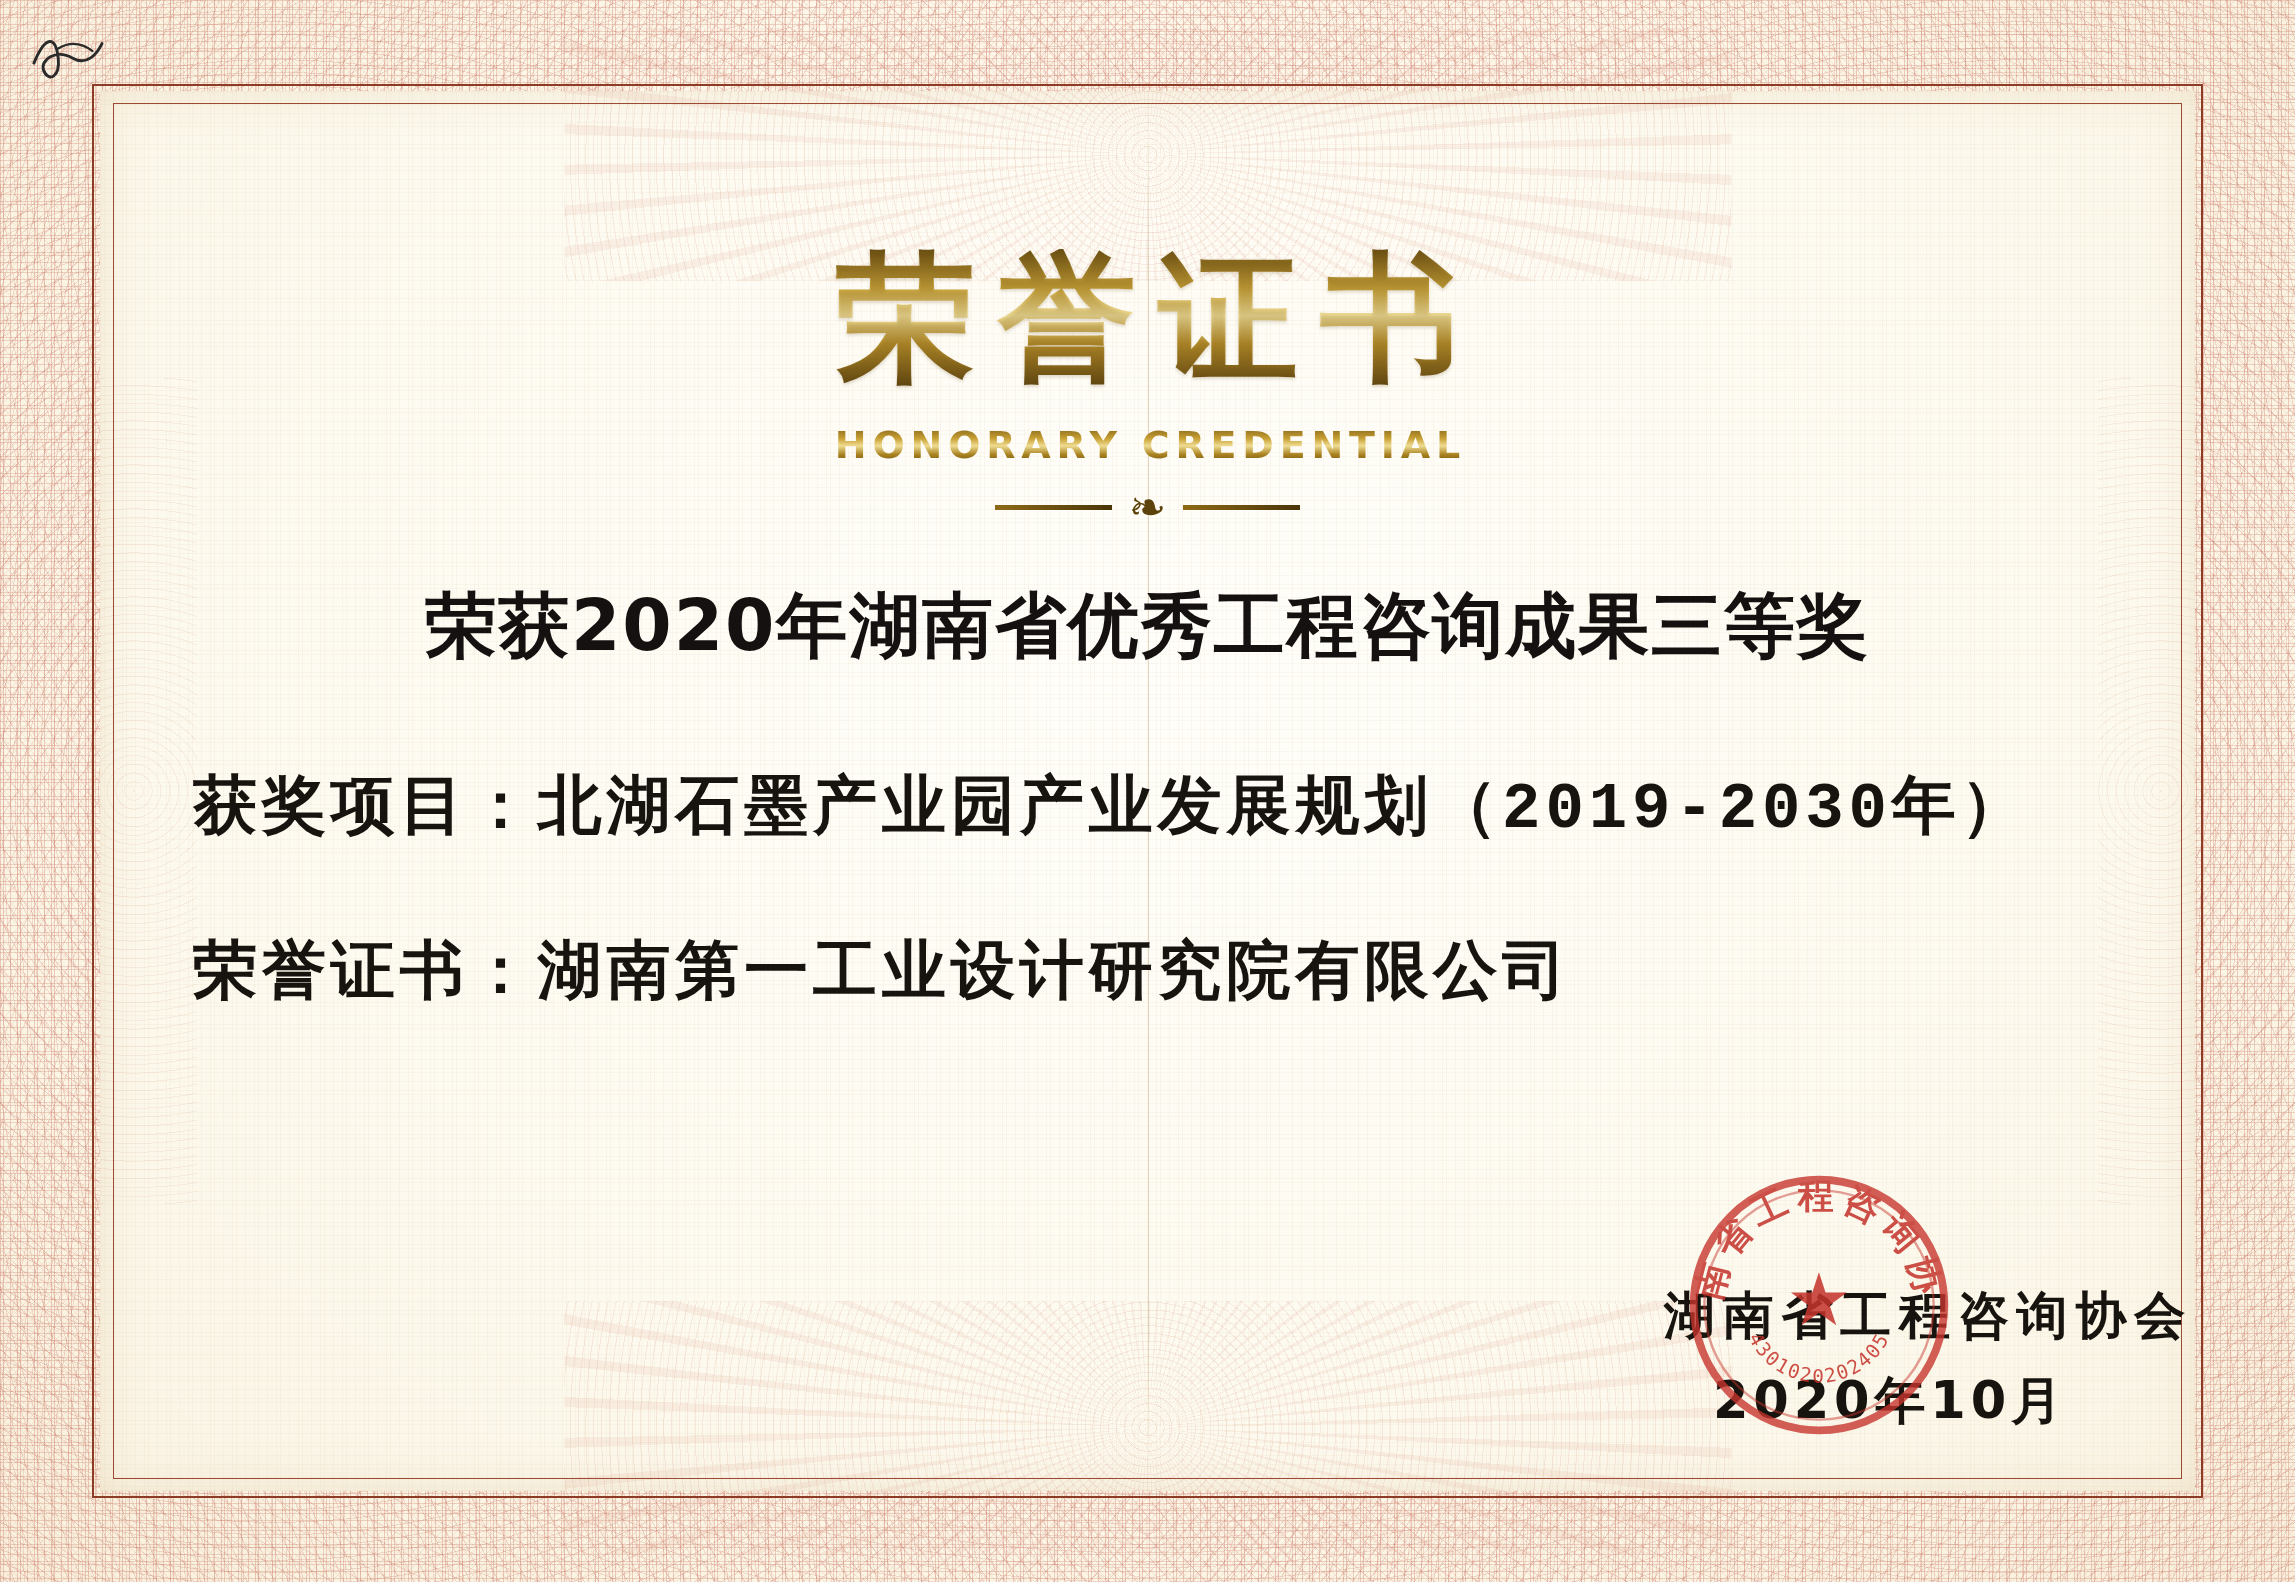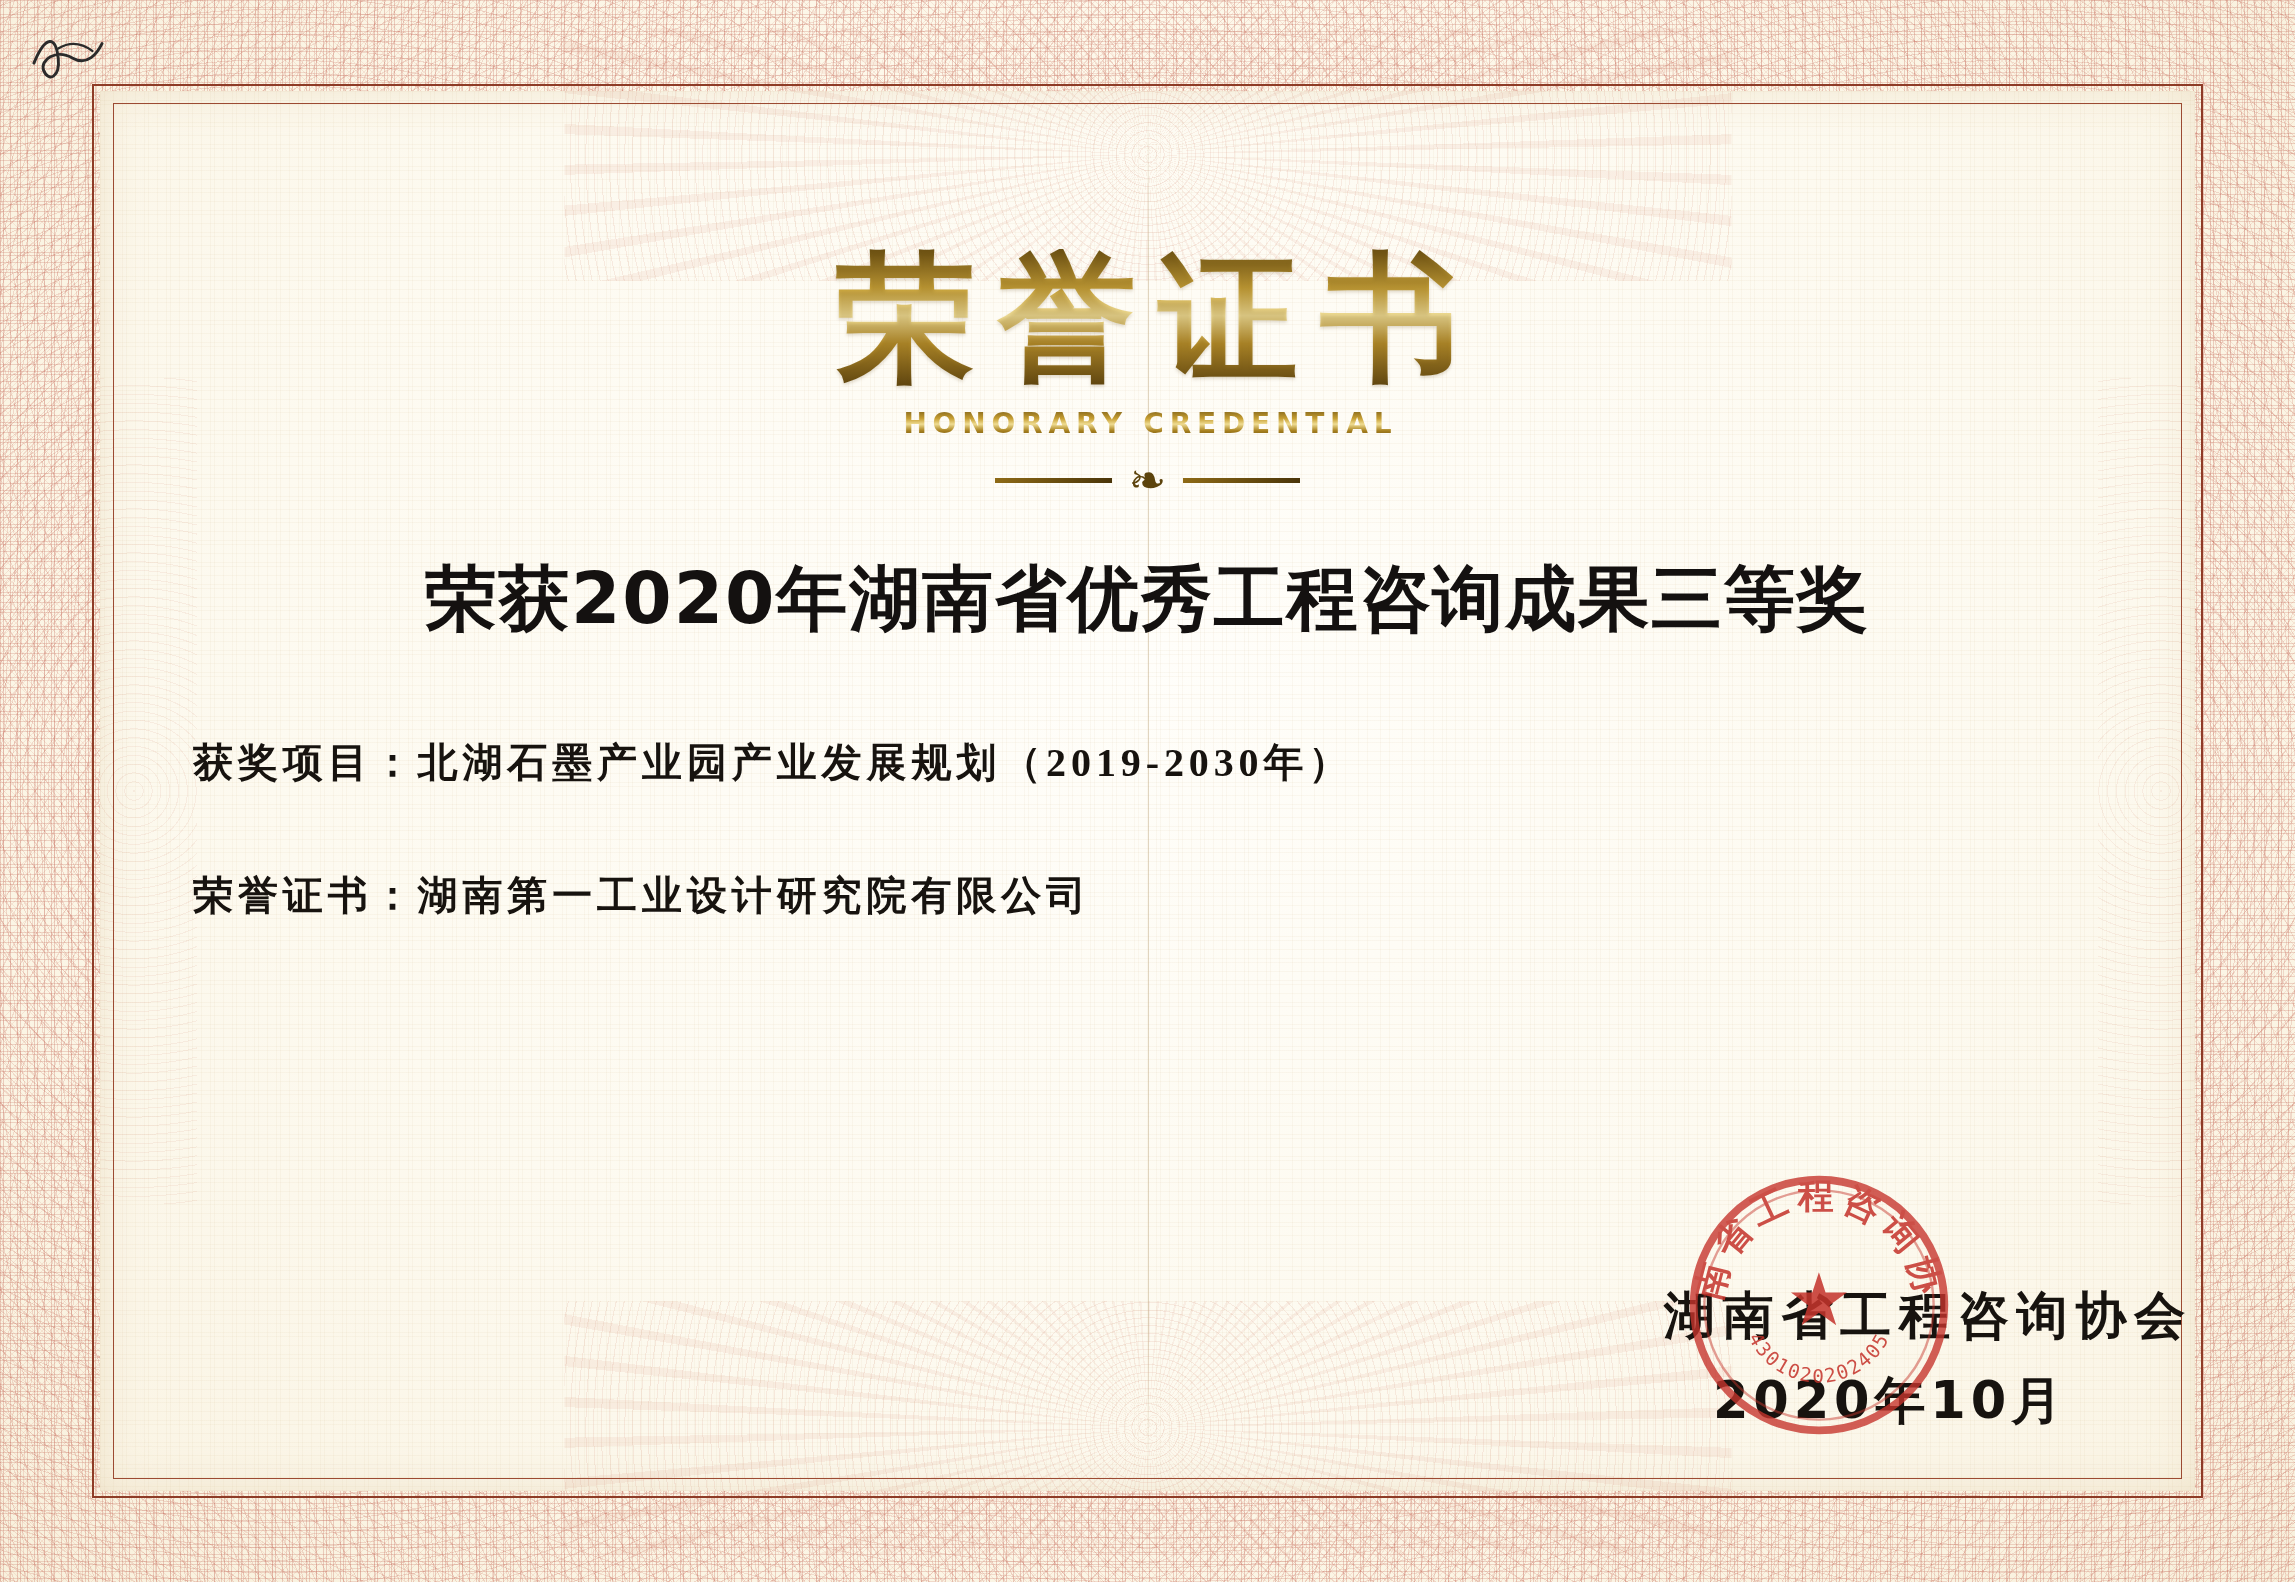--- a/index.html
+++ b/index.html
@@ -148,24 +148,24 @@
     line-height: 1;
     background: linear-gradient(180deg, #6b5012 0%, #caa43a 28%, #f3e19a 48%, #b8902c 68%, #5d4410 100%);
     -webkit-background-clip: text;
     background-clip: text;
     color: transparent;
     -webkit-text-fill-color: transparent;
     text-shadow: 0 2.4px 3.4px rgba(90,60,10,0.18);
   }
 
   .title-en {
-    margin-top: 19px;
-    font-family: "DejaVu Sans", "Liberation Sans", sans-serif;
-    font-weight: bold;
-    font-size: 28px;
+    margin-top: 35px;
+    font-family: "DejaVu Sans", "Liberation Sans", sans-serif;
+    font-weight: bold;
+    font-size: 38px;
     letter-spacing: 5.8px;
     text-indent: 5.8px;
     background: linear-gradient(180deg, #6b5012 0%, #c79f33 35%, #efdc92 52%, #a8811f 72%, #5a4210 100%);
     -webkit-background-clip: text;
     background-clip: text;
     color: transparent;
     -webkit-text-fill-color: transparent;
   }
 
   .divider {
@@ -198,23 +198,23 @@
     white-space: nowrap;
   }
 
   .body-block {
     width: 100%;
     padding: 0 80px;
     box-sizing: border-box;
     margin-top: 88px;
   }
   .body-line {
-    font-family: Liberation Serif, serif;
-    font-weight: bold;
-    font-size: 40px;
+    font-family: Liberation Mono, monospace;
+    font-weight: bold;
+    font-size: 64px;
     letter-spacing: 4.9px;
     color: #17130f;
     white-space: nowrap;
   }
   .body-line + .body-line { margin-top: 78px; }
 
   .signature {
     position: absolute;
     right: 102px;
     bottom: 146px;

